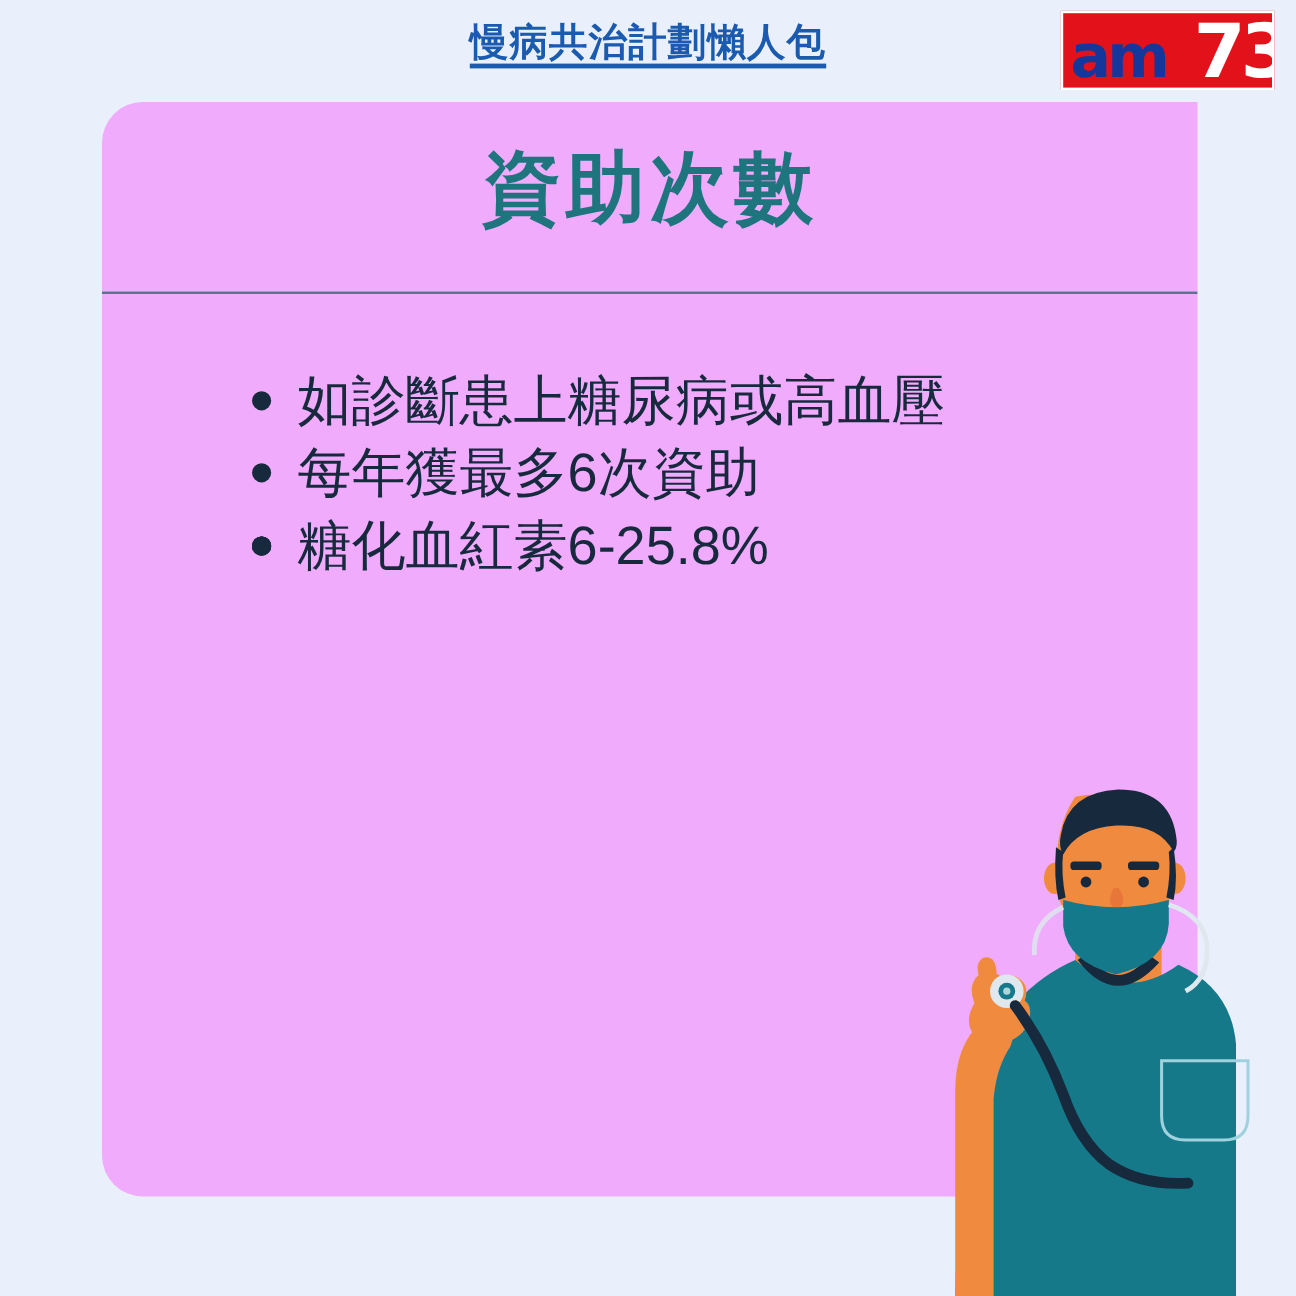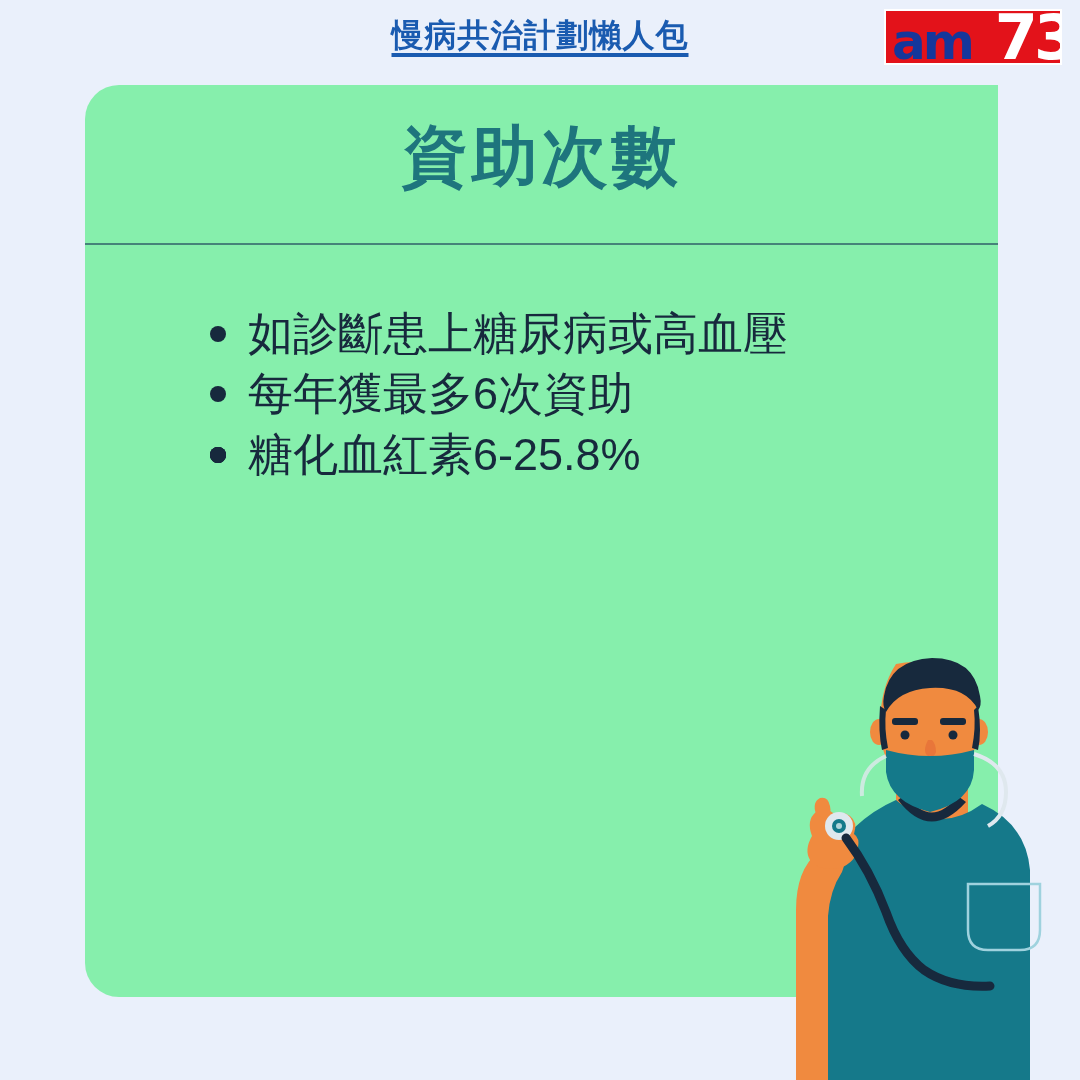--- a/index.html
+++ b/index.html
@@ -34,21 +34,21 @@
     text-decoration: underline;
     text-underline-offset: 7px;
     text-decoration-thickness: 4px;
     white-space: nowrap;
   }
   .logo {
     position: absolute;
     right: 18px;
     top: 9px;
     width: 178px;
-    height: 56px;
+    height: 66px;
     background: #e3121a;
     border: 2px solid #ffffff;
     box-sizing: border-box;
     display: flex;
     align-items: center;
     overflow: hidden;
     gap: 29px;
   }
   .logo-am {
     color: #15379b;
@@ -71,21 +71,21 @@
     font-family: "DejaVu Sans", sans-serif;
   }
 
   
   .card {
     position: absolute;
     left: 85px;
     top: 85px;
     width: 913px;
     height: 912px;
-    background: #86efac;
+    background: #f0abfc;
     border-radius: 34px 0 0 34px;
     overflow: hidden;
   }
   .card-heading {
     margin: 0;
     padding-top: 34px;
     text-align: center;
     font-size: 66px;
     font-weight: bold;
     color: #1e757d;

